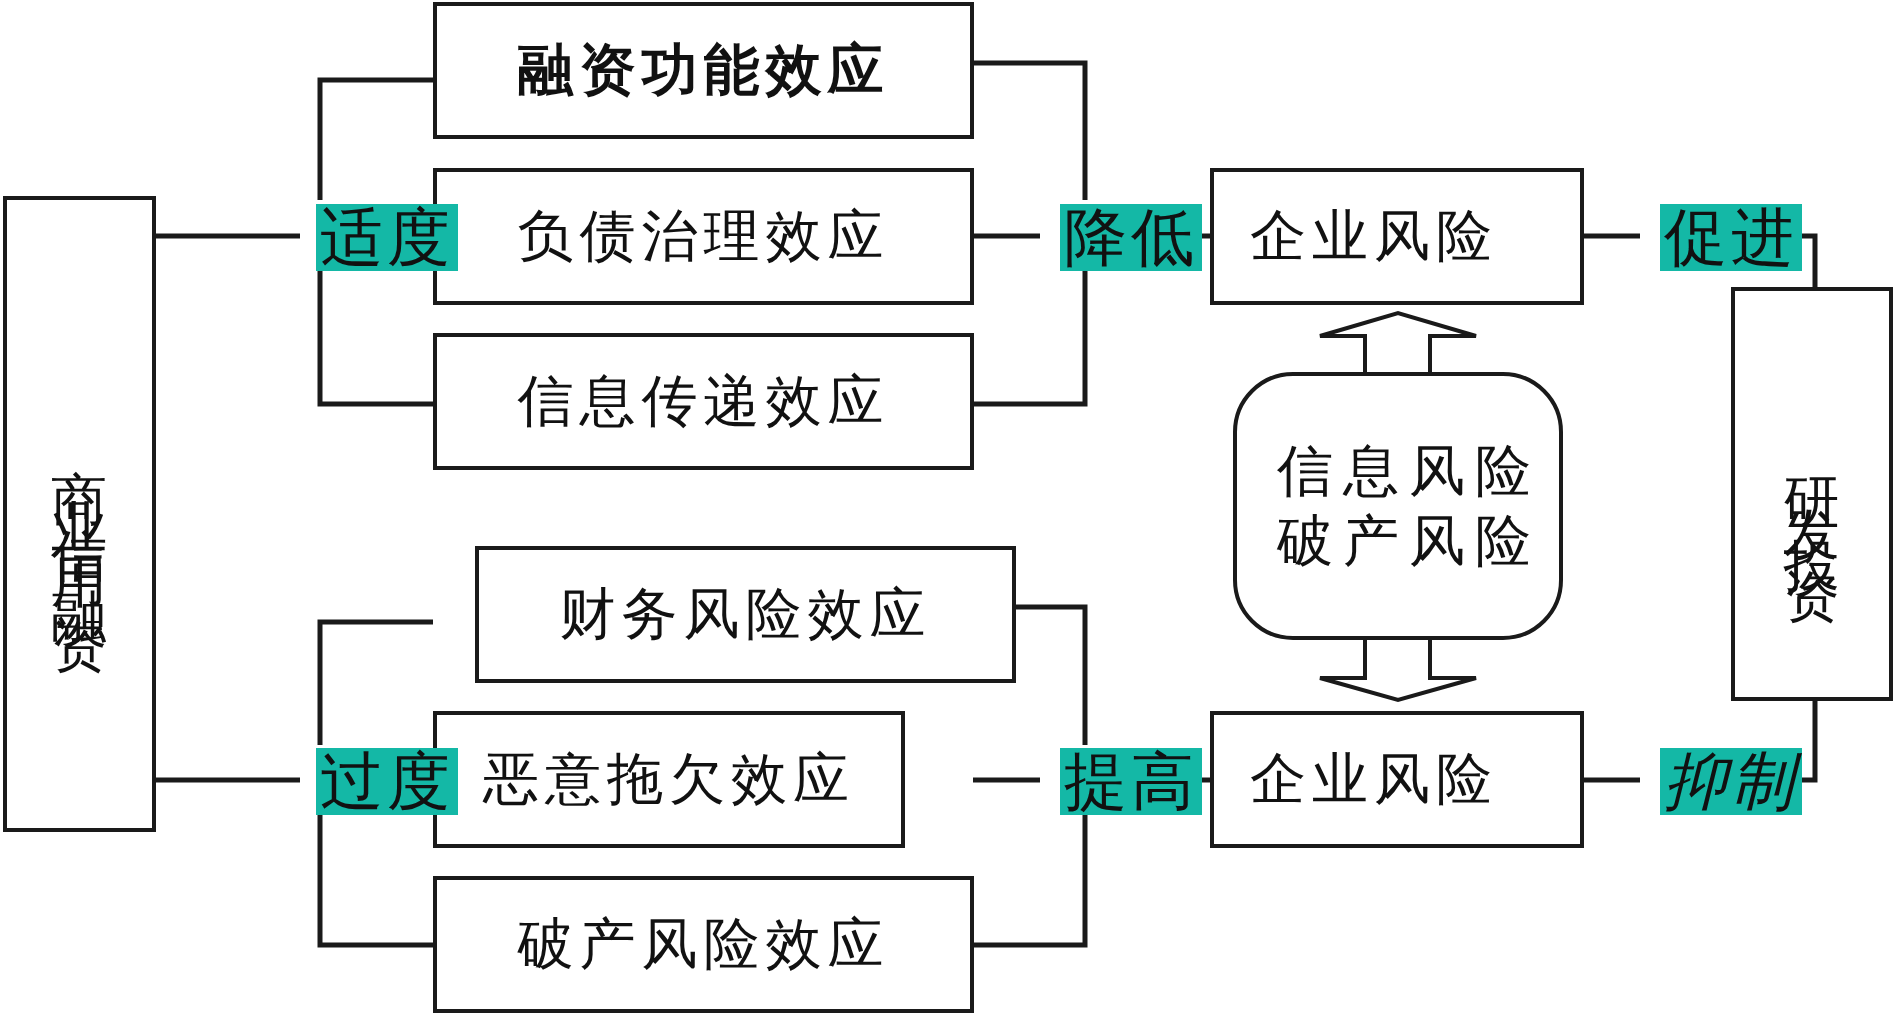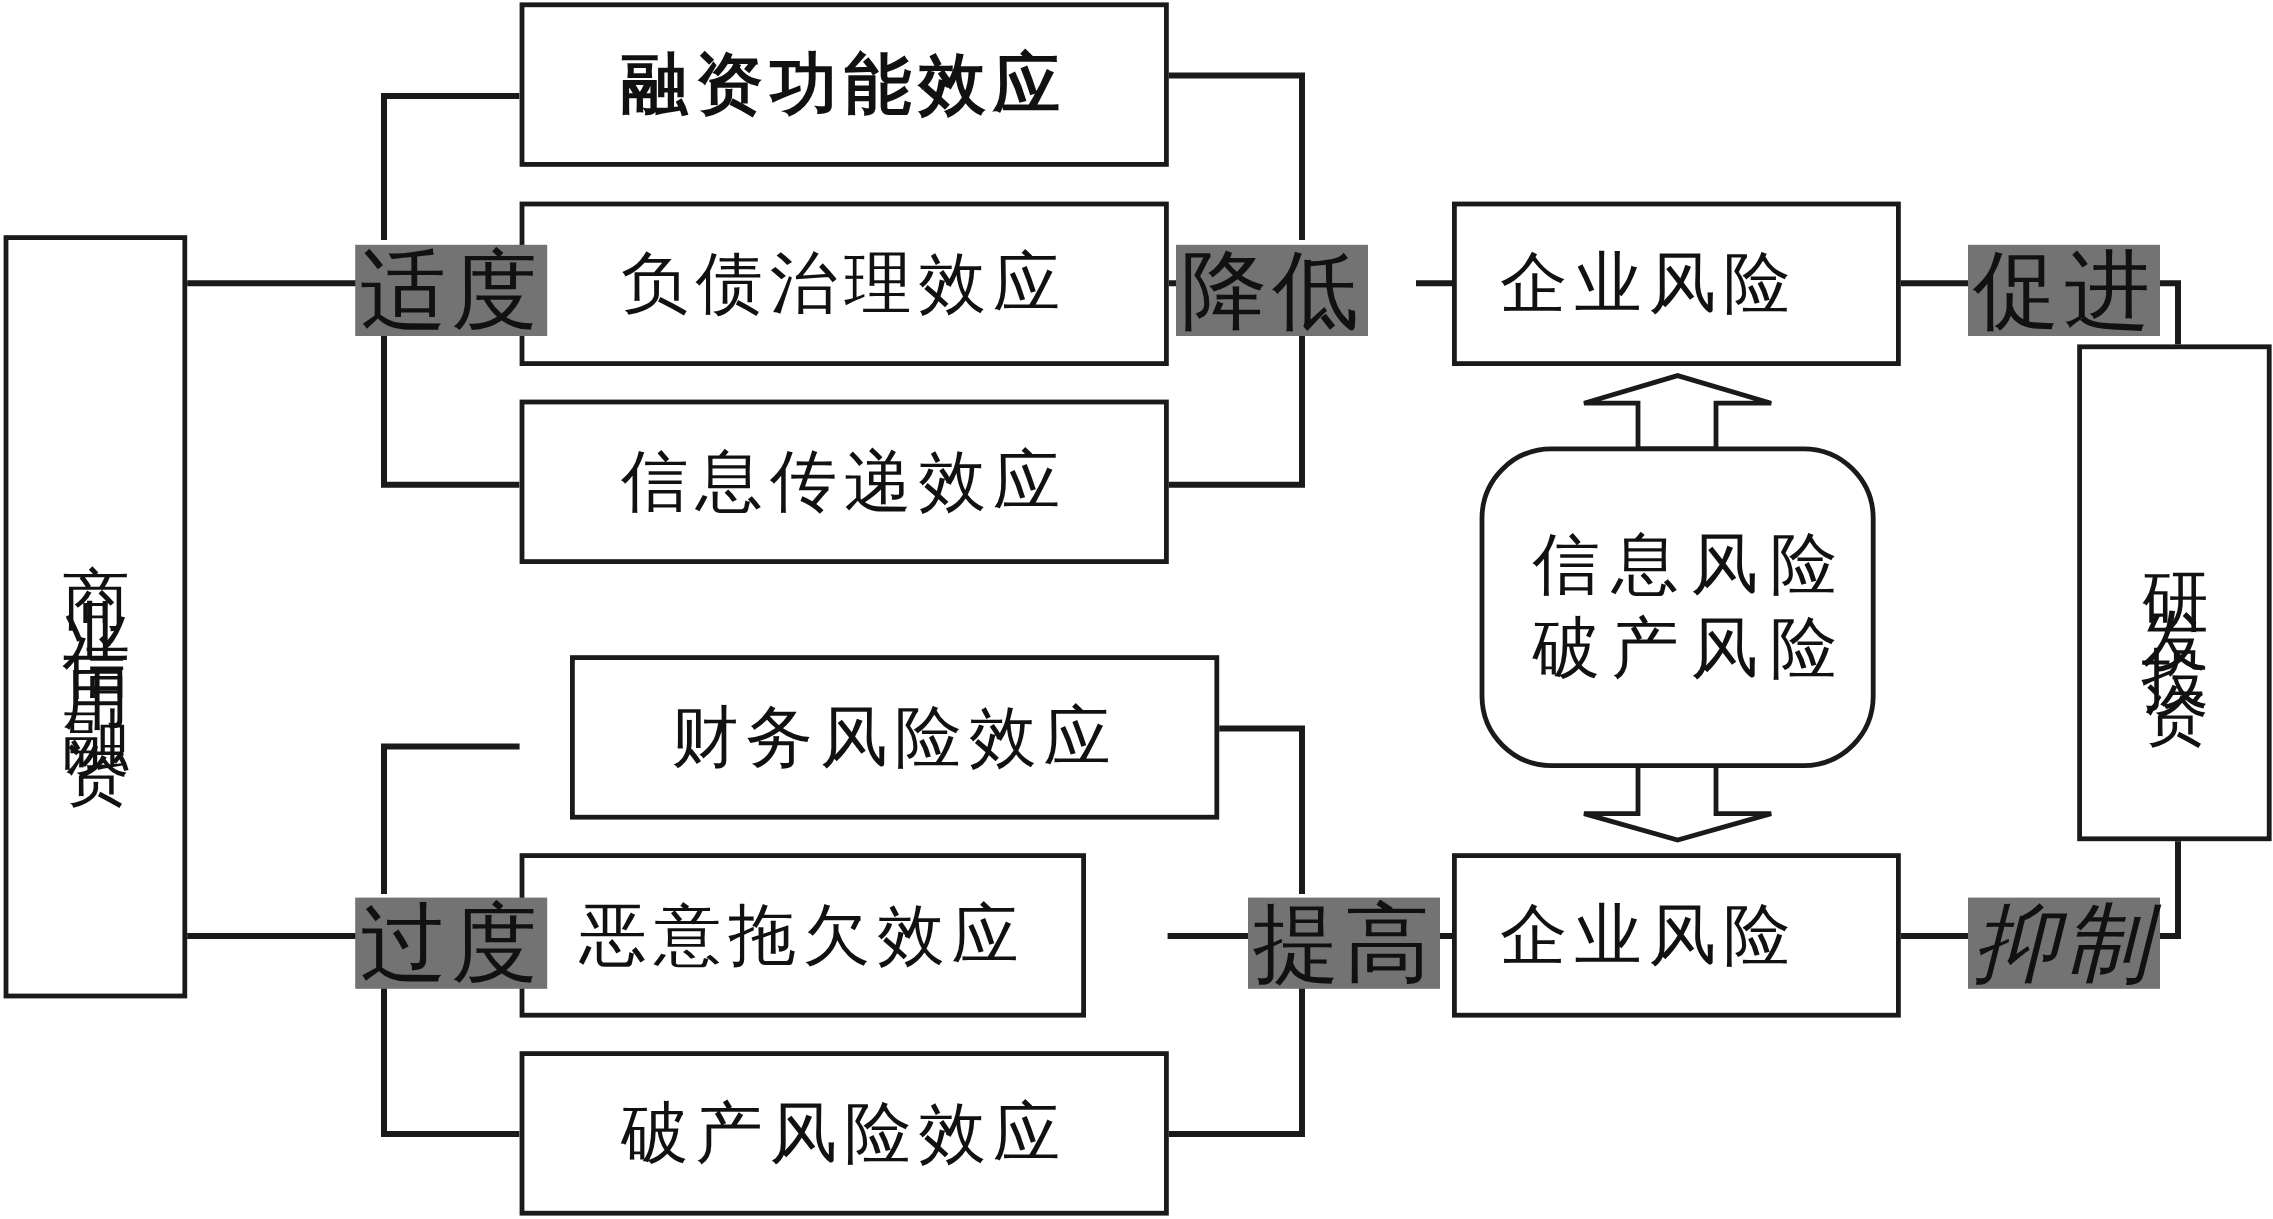--- a/index.html
+++ b/index.html
@@ -3,22 +3,22 @@
 <meta charset="utf-8">
 <style>
   html, body { margin:0; padding:0; background:#ffffff; }
   body { width:1894px; height:1016px; overflow:hidden; position:relative;
          font-family:"DejaVu Serif","Liberation Serif",serif; color:#111; }
   svg { position:absolute; left:0; top:0; }
   .box { position:absolute; box-sizing:border-box; border:4px solid #1a1a1a; background:#fff;
          display:flex; align-items:center; justify-content:center; }
   .txt { font-size:56px; letter-spacing:6px; white-space:nowrap; }
   .vtxt { writing-mode:vertical-rl; letter-spacing:30px; font-size:56px; }
-  .lbl { position:absolute; background:#737373; font-size:72px; letter-spacing:4px; line-height:1;
-         padding:2px 4px; white-space:nowrap; }
+  .lbl { position:absolute; background:#14b8a6; font-size:63px; letter-spacing:4px; line-height:1;
+         padding:2px 4px; white-space:nowrap;margin-left:20px; }
   .riskbox { position:absolute; box-sizing:border-box; border:4px solid #1a1a1a; border-radius:60px; background:#fff;
              display:flex; flex-direction:column; align-items:flex-end; justify-content:center; padding-right:18px; }
   .riskbox span { font-size:56px; letter-spacing:10px; line-height:70px; }
 </style>
 </head>
 <body>
 
 <svg width="1894" height="1016">
   <g stroke="#1a1a1a" stroke-width="5" fill="none">
 
@@ -74,21 +74,21 @@
 </div>
 <div class="box" style="left:433px;top:711px;width:472px;height:137px;">
   <span class="txt">恶意拖欠效应</span>
 </div>
 <div class="box" style="left:433px;top:876px;width:541px;height:137px;">
   <span class="txt">破产风险效应</span>
 </div>
 
 <div class="lbl" style="left:296px;top:204px;">适度</div>
 <div class="lbl" style="left:296px;top:748px;">过度</div>
-<div class="lbl" style="left:980px;top:204px;">降低</div>
+<div class="lbl" style="left:1040px;top:204px;">降低</div>
 <div class="lbl" style="left:1040px;top:748px;">提高</div>
 
 <div class="box" style="left:1210px;top:168px;width:374px;height:137px;justify-content:flex-start;padding-left:36px;">
   <span class="txt">企业风险</span>
 </div>
 <div class="box" style="left:1210px;top:711px;width:374px;height:137px;justify-content:flex-start;padding-left:36px;">
   <span class="txt">企业风险</span>
 </div>
 
 <div class="riskbox" style="left:1233px;top:372px;width:330px;height:268px;">

